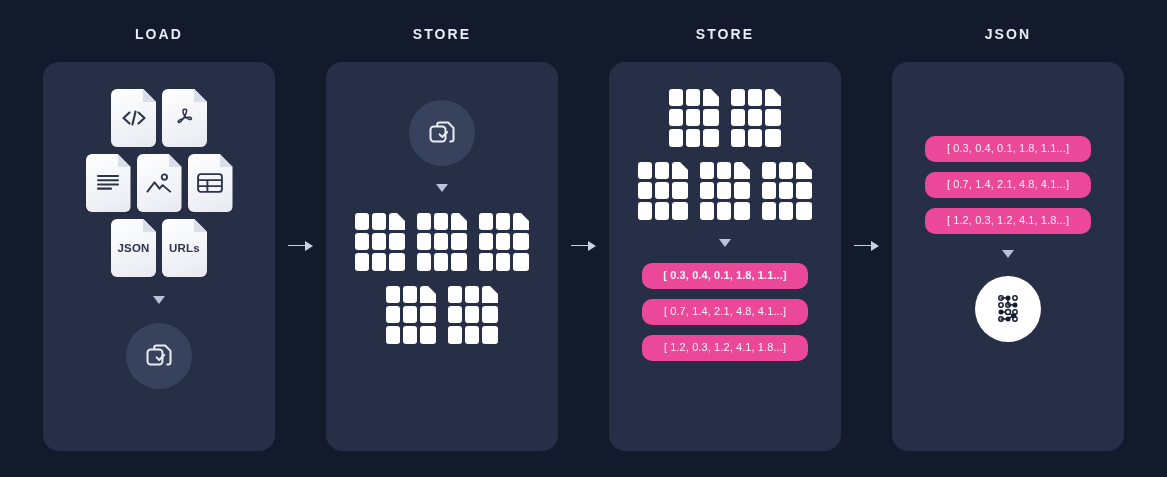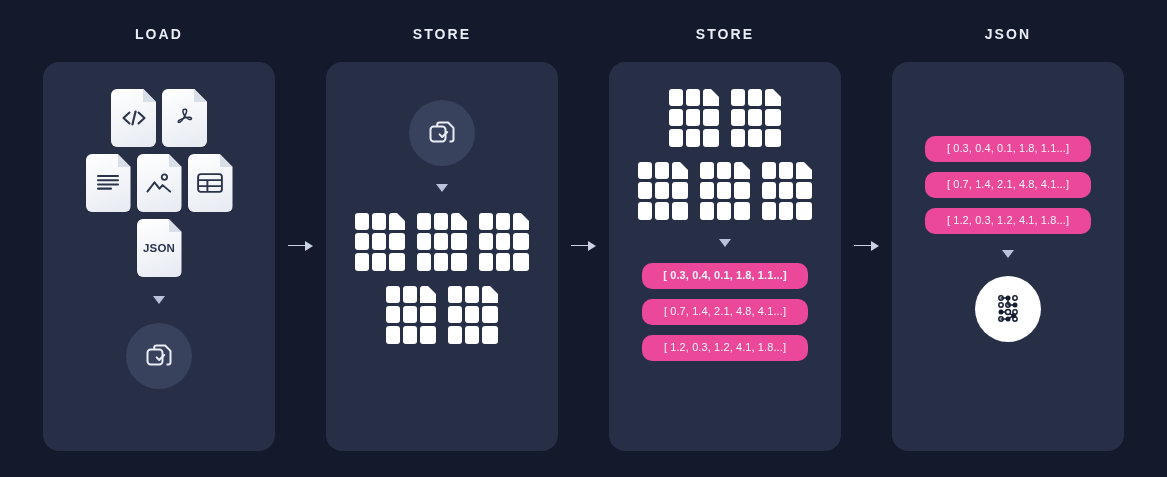--- a/index.html
+++ b/index.html
@@ -265,20 +265,23 @@
               <svg width="26" height="20" viewBox="0 0 26 20" fill="none">
                 <rect x="1.1" y="1.1" width="23.8" height="17.8" rx="2.6" stroke="#2b344b" stroke-width="1.9"></rect>
                 <path d="M1.1 7.1h23.8M10.4 7.1V19M1.1 13.1h23.8" stroke="#2b344b" stroke-width="1.9"></path>
               </svg>
             </div>
           </div>
 
           <div class="file-row">
             <div class="file">
               <span class="file-text">JSON</span>
+            </div>
+            <div class="file">
+              <span class="file-text">URLs</span>
             </div>
           </div>
 
         </div>
 
         <div style="height:19px"></div>
         <div class="down-tri"></div>
         <div style="height:19px"></div>
 
         <div class="circle-badge">

